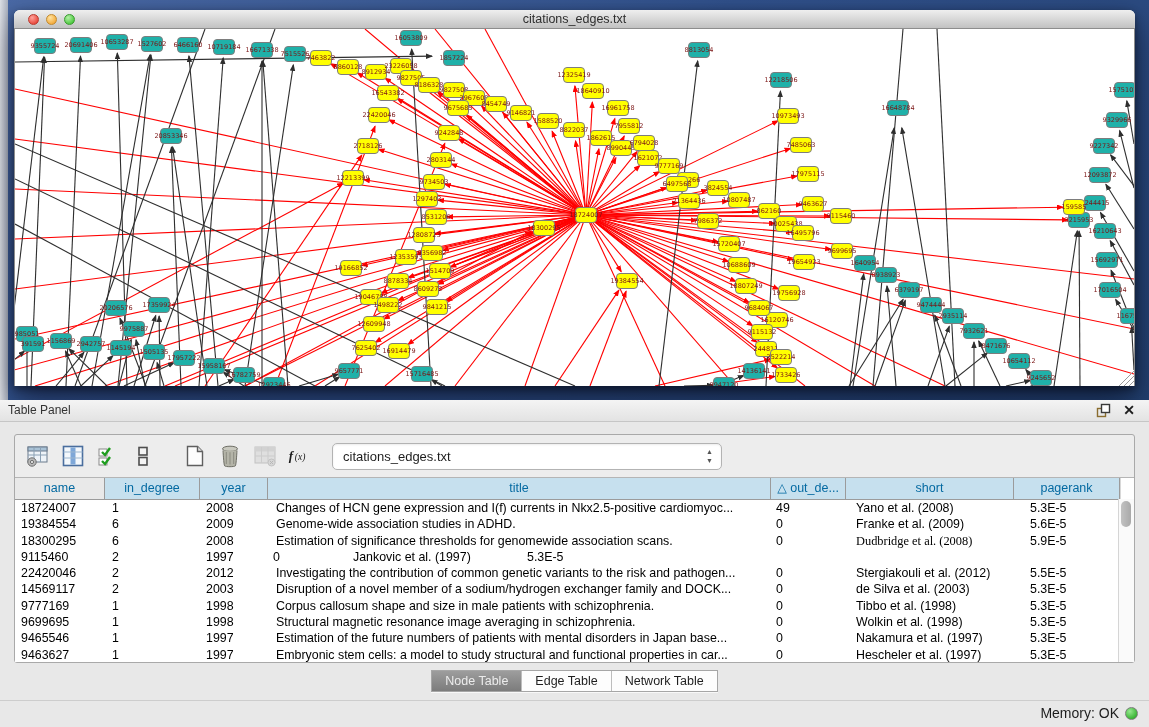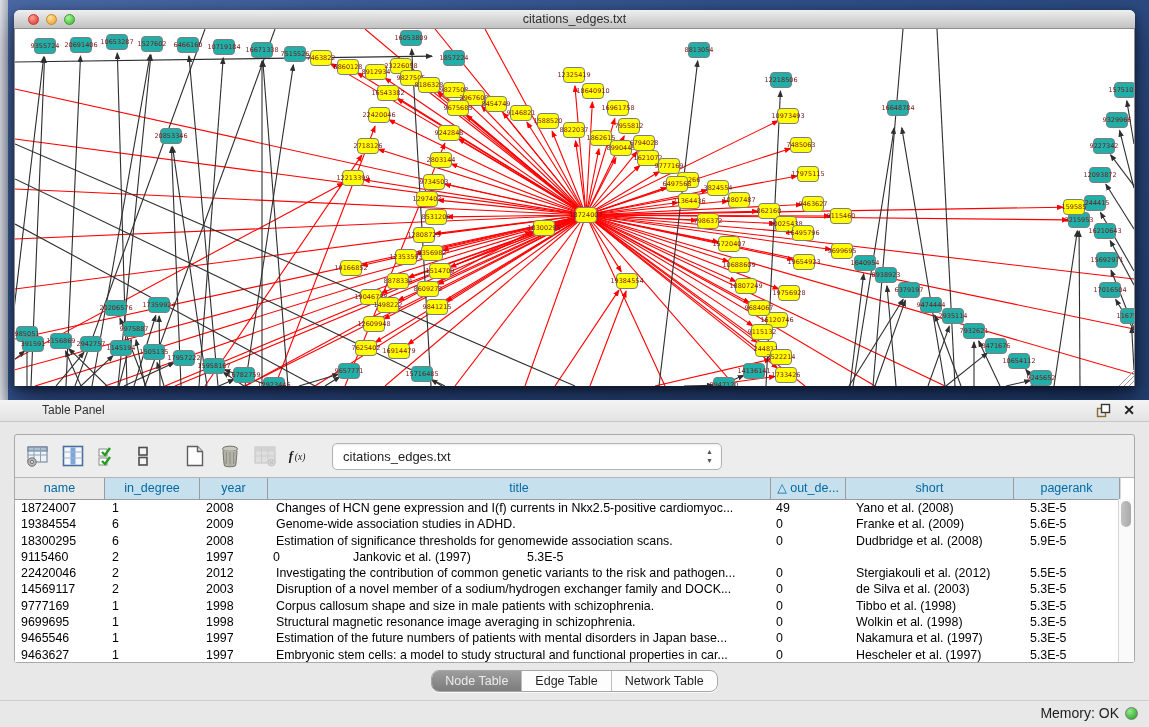--- a/index.html
+++ b/index.html
@@ -23,21 +23,21 @@
   .tl-yellow{left:32px;background:radial-gradient(circle at 35% 30%,#ffe3a0,#f3ab3d 75%);border:1px solid #c28a2e;}
   .tl-green{left:50px;background:radial-gradient(circle at 35% 30%,#b5f0a8,#4cc93f 75%);border:1px solid #3a9a30;}
   .canvas{position:relative;height:357px;background:#fff;overflow:hidden;
           border-left:1px solid #8d8d8d;border-right:1px solid #8d8d8d;}
   .canvas svg{display:block;}
 
   
   .table-panel{position:absolute;left:0;top:400px;width:1149px;height:327px;background:#e8e8e8;}
   .panel-header{height:21px;background:linear-gradient(#f4f4f4,#e3e3e3);
           border-bottom:1px solid #c6c6c6;position:relative;}
-  .panel-header .ph-title{font-size:12px;color:#333;line-height:21px;padding-left:8px;margin-left:34px;}
+  .panel-header .ph-title{font-size:12px;color:#333;line-height:21px;padding-left:8px;}
   .ph-float{position:absolute;right:38px;top:3px;width:15px;height:15px;}
   .ph-close{position:absolute;right:14px;top:1px;font-size:14px;font-weight:bold;color:#1c1c1c;line-height:19px;}
   .panel-body{position:absolute;left:14px;top:34px;width:1121px;}
   .tool-box{border:1px solid #a9a9a9;border-radius:3px;background:#ededed;box-sizing:border-box;}
   .toolbar{height:42px;display:flex;align-items:center;padding:0 10px;gap:9px;}
   .tb-icon{width:26px;height:26px;display:flex;align-items:center;justify-content:center;}
   .tb-gap{width:8px;}
   .combo{margin-left:10px;width:388px;height:25px;background:#fff;border:1px solid #b3b3b3;
          border-radius:5px;position:relative;box-shadow:inset 0 1px 2px rgba(0,0,0,.08);}
   .combo .combo-text{font-size:13px;color:#1d1d1d;line-height:25px;padding-left:10px;}
@@ -52,21 +52,21 @@
   .t-hgutter{flex:1;background:#fff;border-left:1px solid #d8d8d8;}
   .t-row{display:flex;height:16.3px;line-height:16.3px;}
   .t-cell{box-sizing:border-box;font-size:12.4px;color:#000;overflow:hidden;
           white-space:nowrap;padding-left:6px;}
   .scrollbar{position:absolute;top:21px;right:0;bottom:0;width:15px;background:#fafafa;
           border-left:1px solid #d5d5d5;}
   .scroll-thumb{position:absolute;top:2px;left:2px;width:10px;height:26px;border-radius:5px;
           background:linear-gradient(90deg,#c2c2c2,#a9a9a9);}
 
   .tabs-row{margin-top:7px;text-align:center;}
-  .seg{display:inline-flex;border:1px solid #a6a6a6;border-radius:8px;overflow:hidden;
+  .seg{display:inline-flex;border:1px solid #a6a6a6;border-radius:0;overflow:hidden;
        background:#fdfdfd;height:20px;box-shadow:0 1px 0 rgba(255,255,255,.7);}
   .seg-item{padding:0 13px;line-height:20px;font-size:12.5px;color:#1e1e1e;border-right:1px solid #bdbdbd;}
   .seg-item:last-child{border-right:none;}
   .seg-item.selected{background:linear-gradient(#9d9d9d,#7c7c7c);color:#ececec;}
 
   .status-bar{position:absolute;left:0;bottom:0;width:1149px;height:26px;border-top:1px solid #cdcdcd;}
   .mem{position:absolute;right:30px;top:0;font-size:14px;color:#1d1d1d;line-height:25px;}
   .mem-dot{position:absolute;right:11px;top:6px;width:13px;height:13px;border-radius:50%;
            background:radial-gradient(circle at 35% 30%,#95e88e,#3cb637 70%,#2b9127);
            border:1px solid #7c7c7c;box-sizing:border-box;}
@@ -644,21 +644,21 @@
               <div class="t-cell" style="width: 75px; padding-left: 5px;">0</div>
               <div class="t-cell" style="width: 168px; padding-left: 10px;">Franke et al. (2009)</div>
               <div class="t-cell" style="width: 106px; padding-left: 16px;">5.6E-5</div>
             </div>
             <div class="t-row">
               <div class="t-cell" style="width: 90px; padding-left: 6px;">18300295</div>
               <div class="t-cell" style="width: 95px; padding-left: 7px;">6</div>
               <div class="t-cell" style="width: 68px; padding-left: 6px;">2008</div>
               <div class="t-cell" style="width: 503px; padding-left: 8px;">Estimation of significance thresholds for genomewide association scans.</div>
               <div class="t-cell" style="width: 75px; padding-left: 5px;">0</div>
-              <div class="t-cell" style="width: 168px; padding-left: 10px;">Dudbridge et al. (2008)</div>
+              <div class="t-cell" style="width: 168px; padding-left: 10px; font-family: Liberation Serif, serif;">Dudbridge et al. (2008)</div>
               <div class="t-cell" style="width: 106px; padding-left: 16px;">5.9E-5</div>
             </div>
             <div class="t-row">
               <div class="t-cell" style="width: 90px; padding-left: 6px;">9115460</div>
               <div class="t-cell" style="width: 95px; padding-left: 7px;">2</div>
               <div class="t-cell" style="width: 68px; padding-left: 6px;">1997</div>
               <div class="t-cell" style="width: 75px; padding-left: 5px;">0</div>
               <div class="t-cell" style="width: 168px; padding-left: 10px;">Jankovic et al. (1997)</div>
               <div class="t-cell" style="width: 106px; padding-left: 16px;">5.3E-5</div>
             </div>

